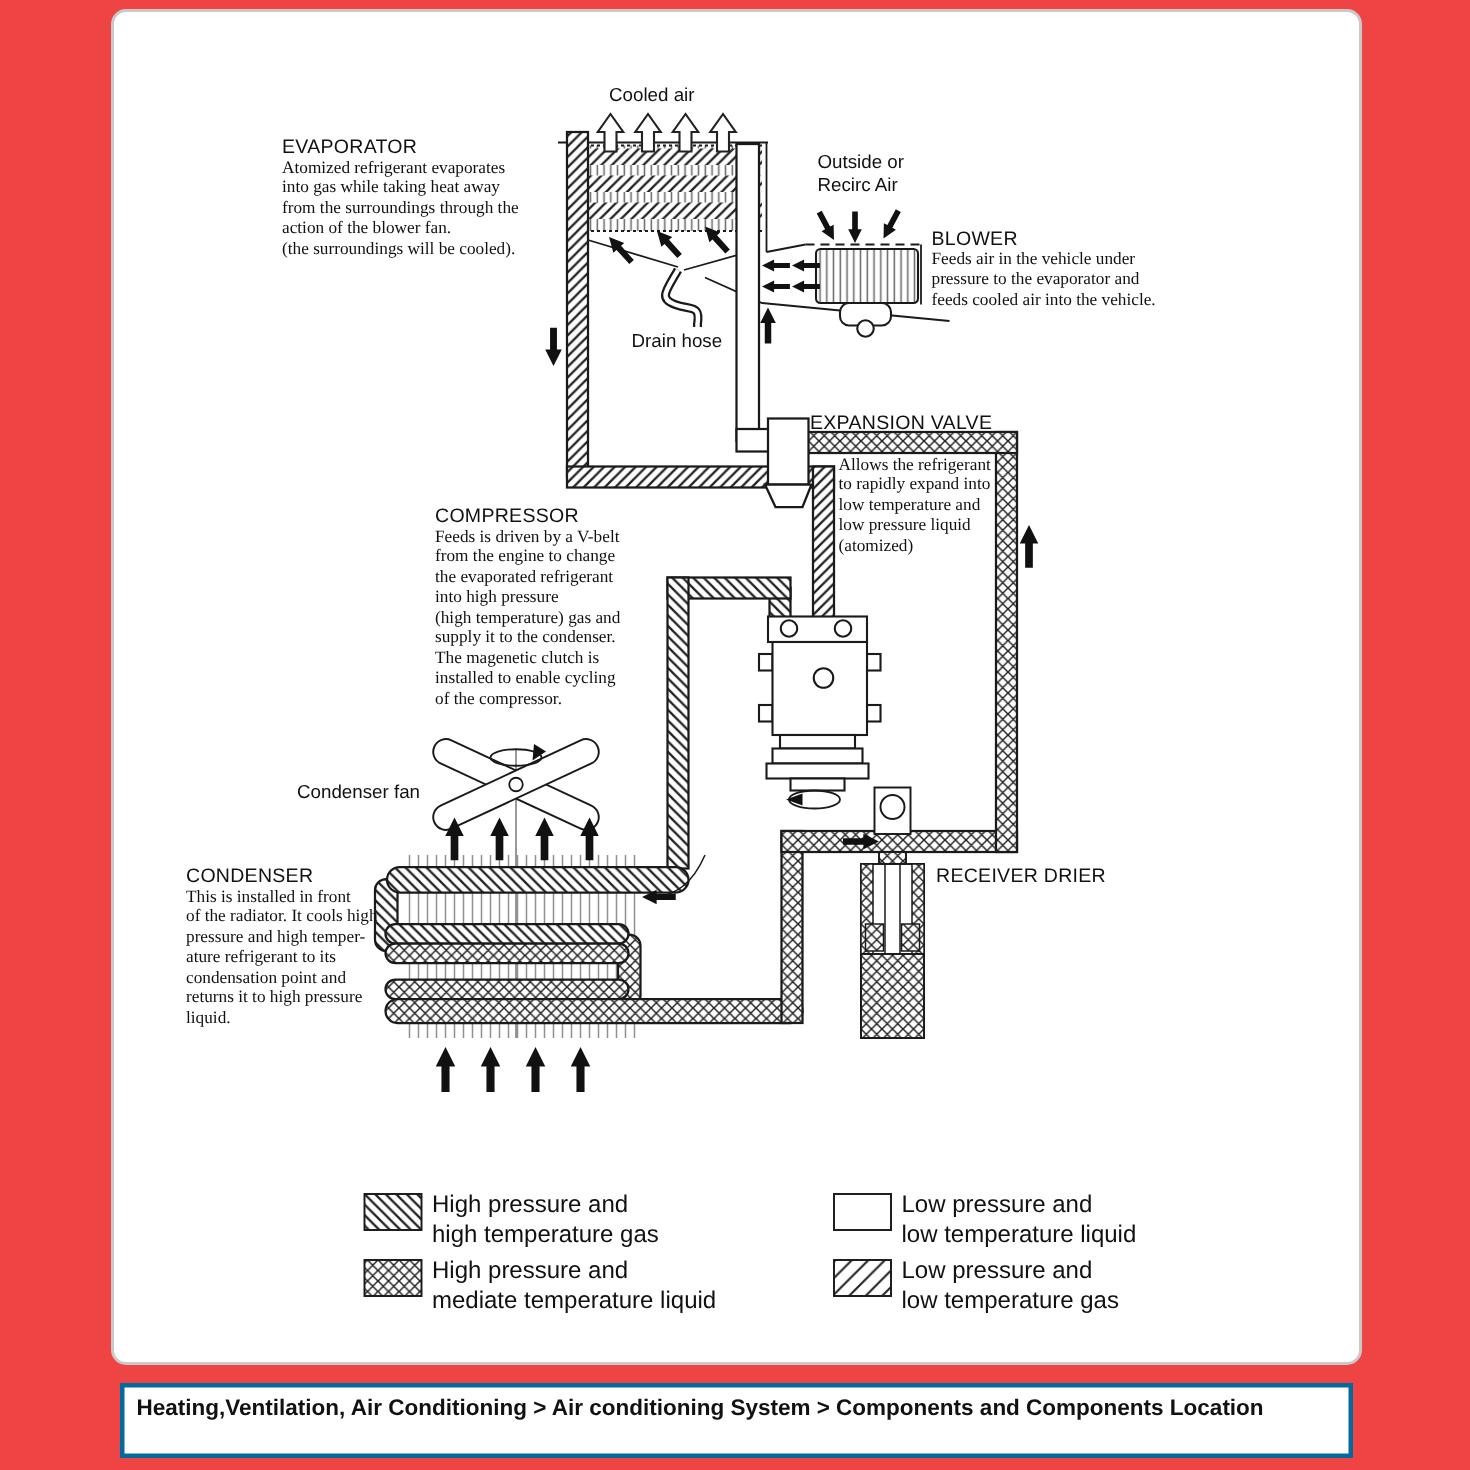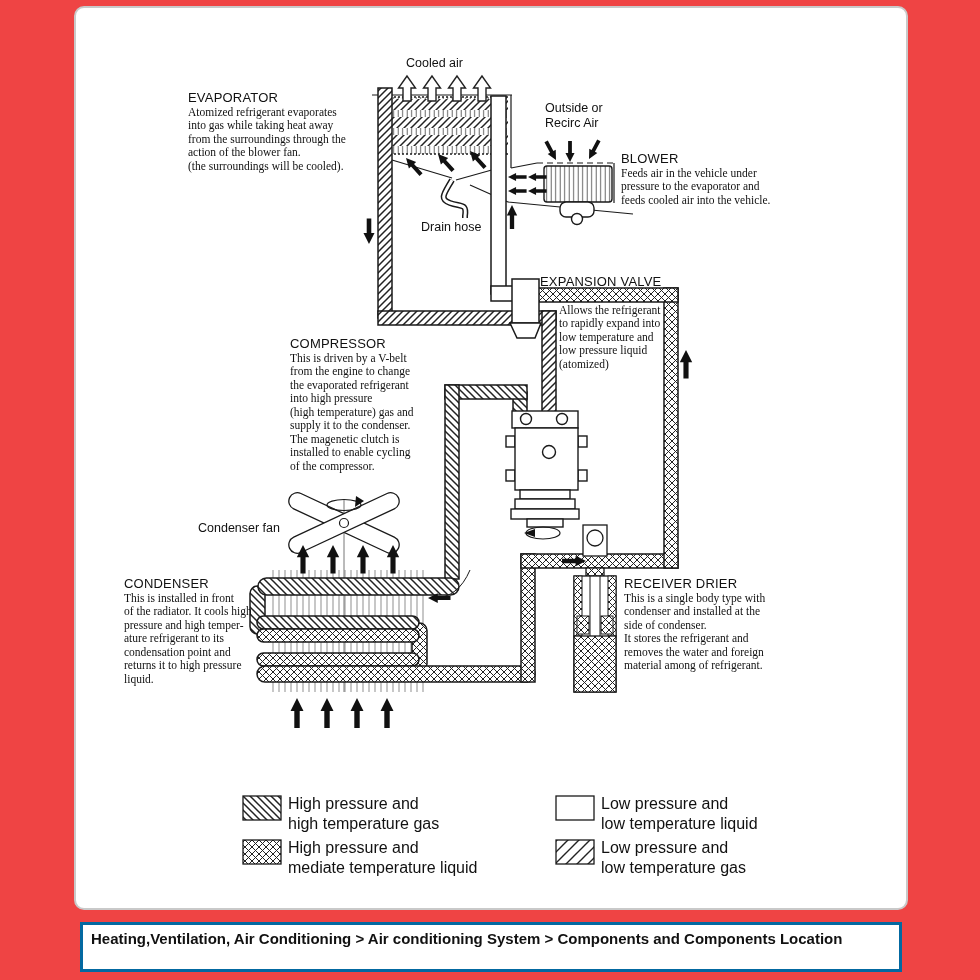--- a/index.html
+++ b/index.html
@@ -232,46 +232,40 @@
 feeds cooled air into the vehicle.</div>
 
   <div class="lbl title" style="left:540px;top:274px">EXPANSION VALVE</div>
   <div class="lbl desc" style="left:559px;top:304px;width:135px">Allows the refrigerant
 to rapidly expand into
 low temperature and
 low pressure liquid
 (atomized)</div>
 
   <div class="lbl title" style="left:290px;top:336px">COMPRESSOR</div>
-  <div class="lbl desc" style="left:290px;top:352px;width:170px">This is driven by a V-belt
+  <div class="lbl desc" style="left:290px;top:352px;width:170px">Feeds is driven by a V-belt
 from the engine to change
 the evaporated refrigerant
 into high pressure
 (high temperature) gas and
 supply it to the condenser.
 The magenetic clutch is
 installed to enable cycling
 of the compressor.</div>
 
   <div class="lbl title" style="left:124px;top:576px">CONDENSER</div>
   <div class="lbl desc" style="left:124px;top:592px;width:160px">This is installed in front
 of the radiator. It cools high
 pressure and high temper-
 ature refrigerant to its
 condensation point and
 returns it to high pressure
 liquid.</div>
 
   <div class="lbl title" style="left:624px;top:576px">RECEIVER DRIER</div>
-  <div class="lbl desc" style="left:624px;top:592px;width:190px">This is a single body type with
-condenser and installed at the
-side of condenser.
-It stores the refrigerant and
-removes the water and foreign
-material among of refrigerant.</div>
 
   <div class="lbl legend-label" style="left:288px;top:794px">High pressure and
 high temperature gas</div>
   <div class="lbl legend-label" style="left:288px;top:838px">High pressure and
 mediate temperature liquid</div>
   <div class="lbl legend-label" style="left:601px;top:794px">Low pressure and
 low temperature liquid</div>
   <div class="lbl legend-label" style="left:601px;top:838px">Low pressure and
 low temperature gas</div>
 

